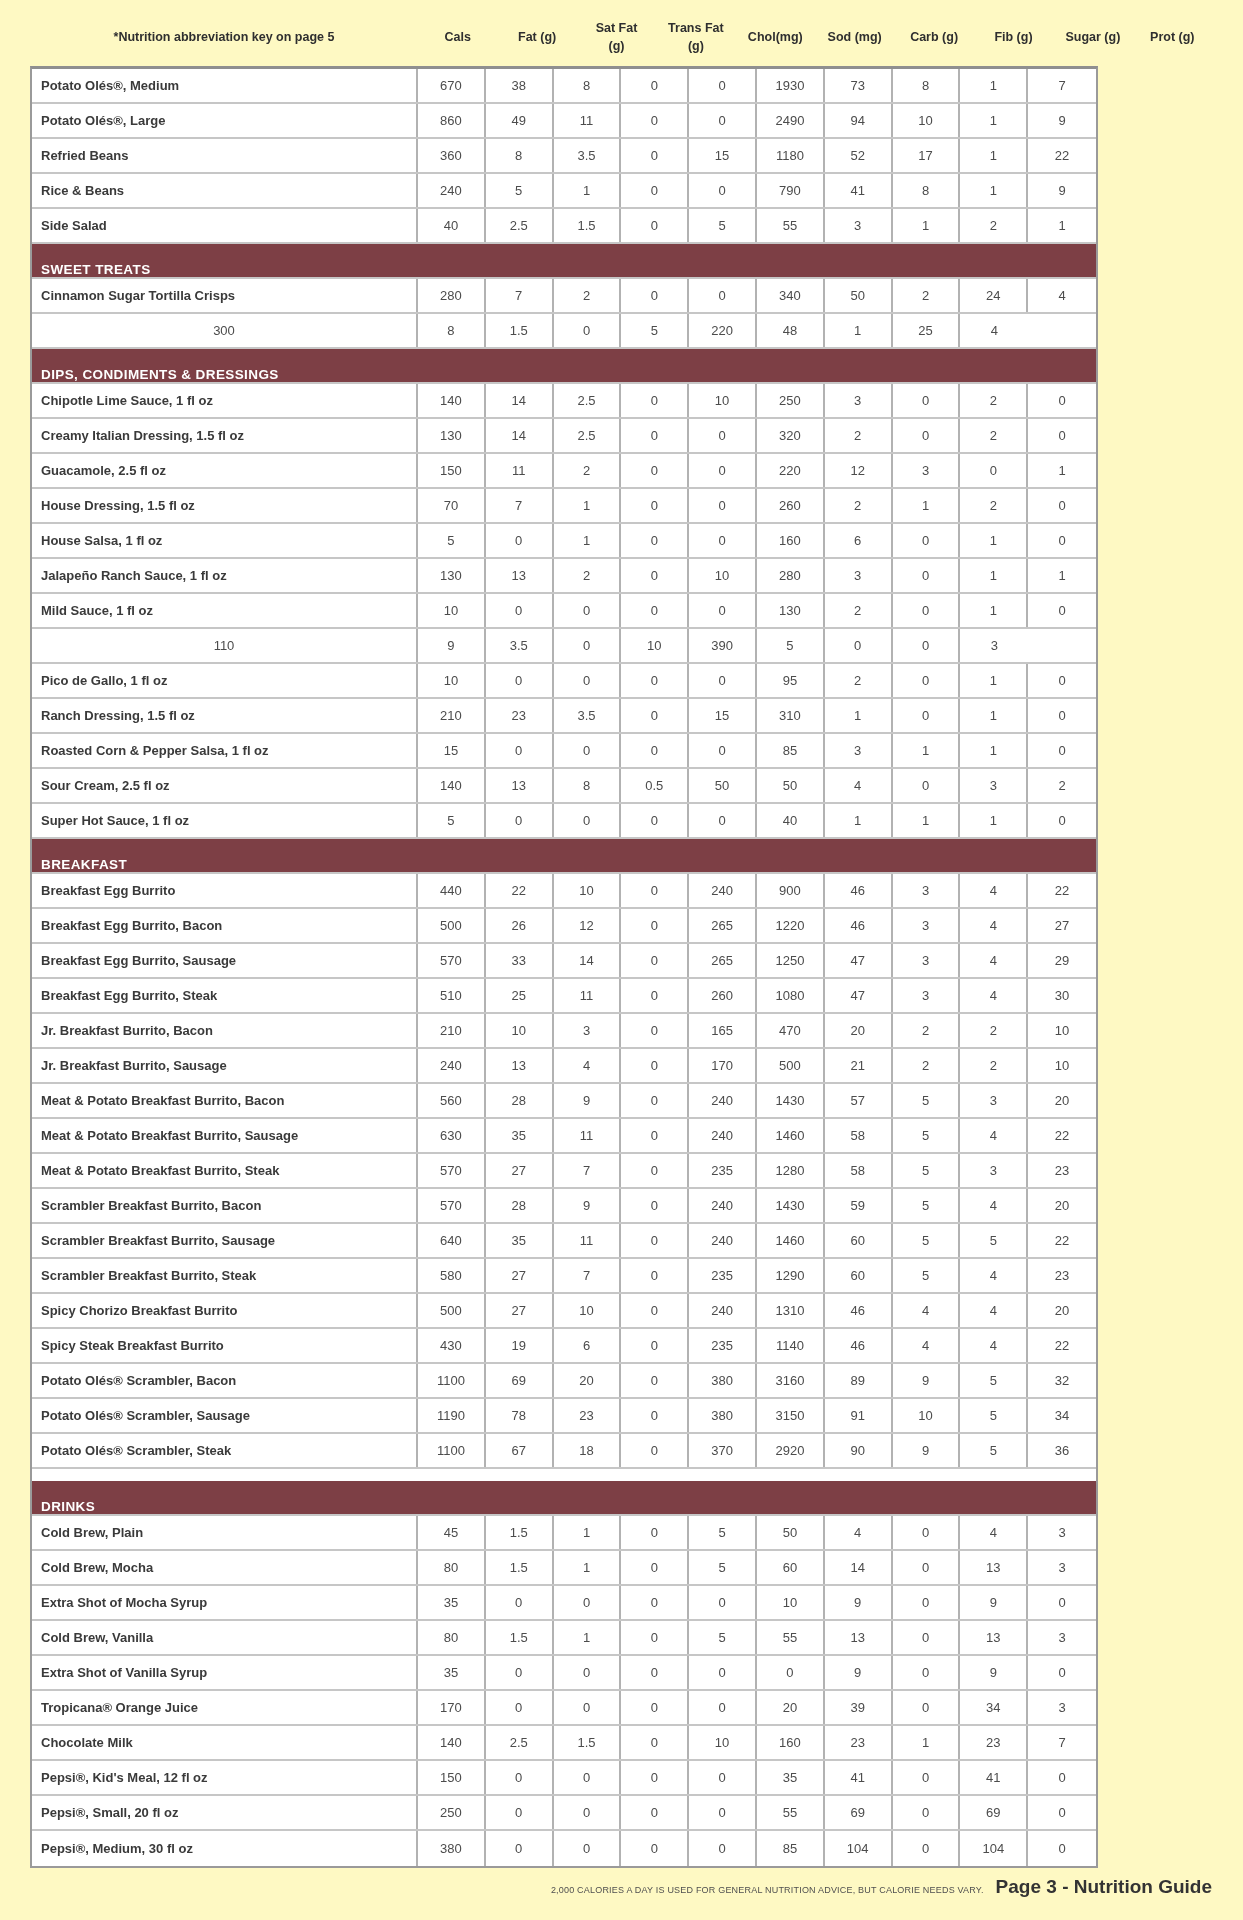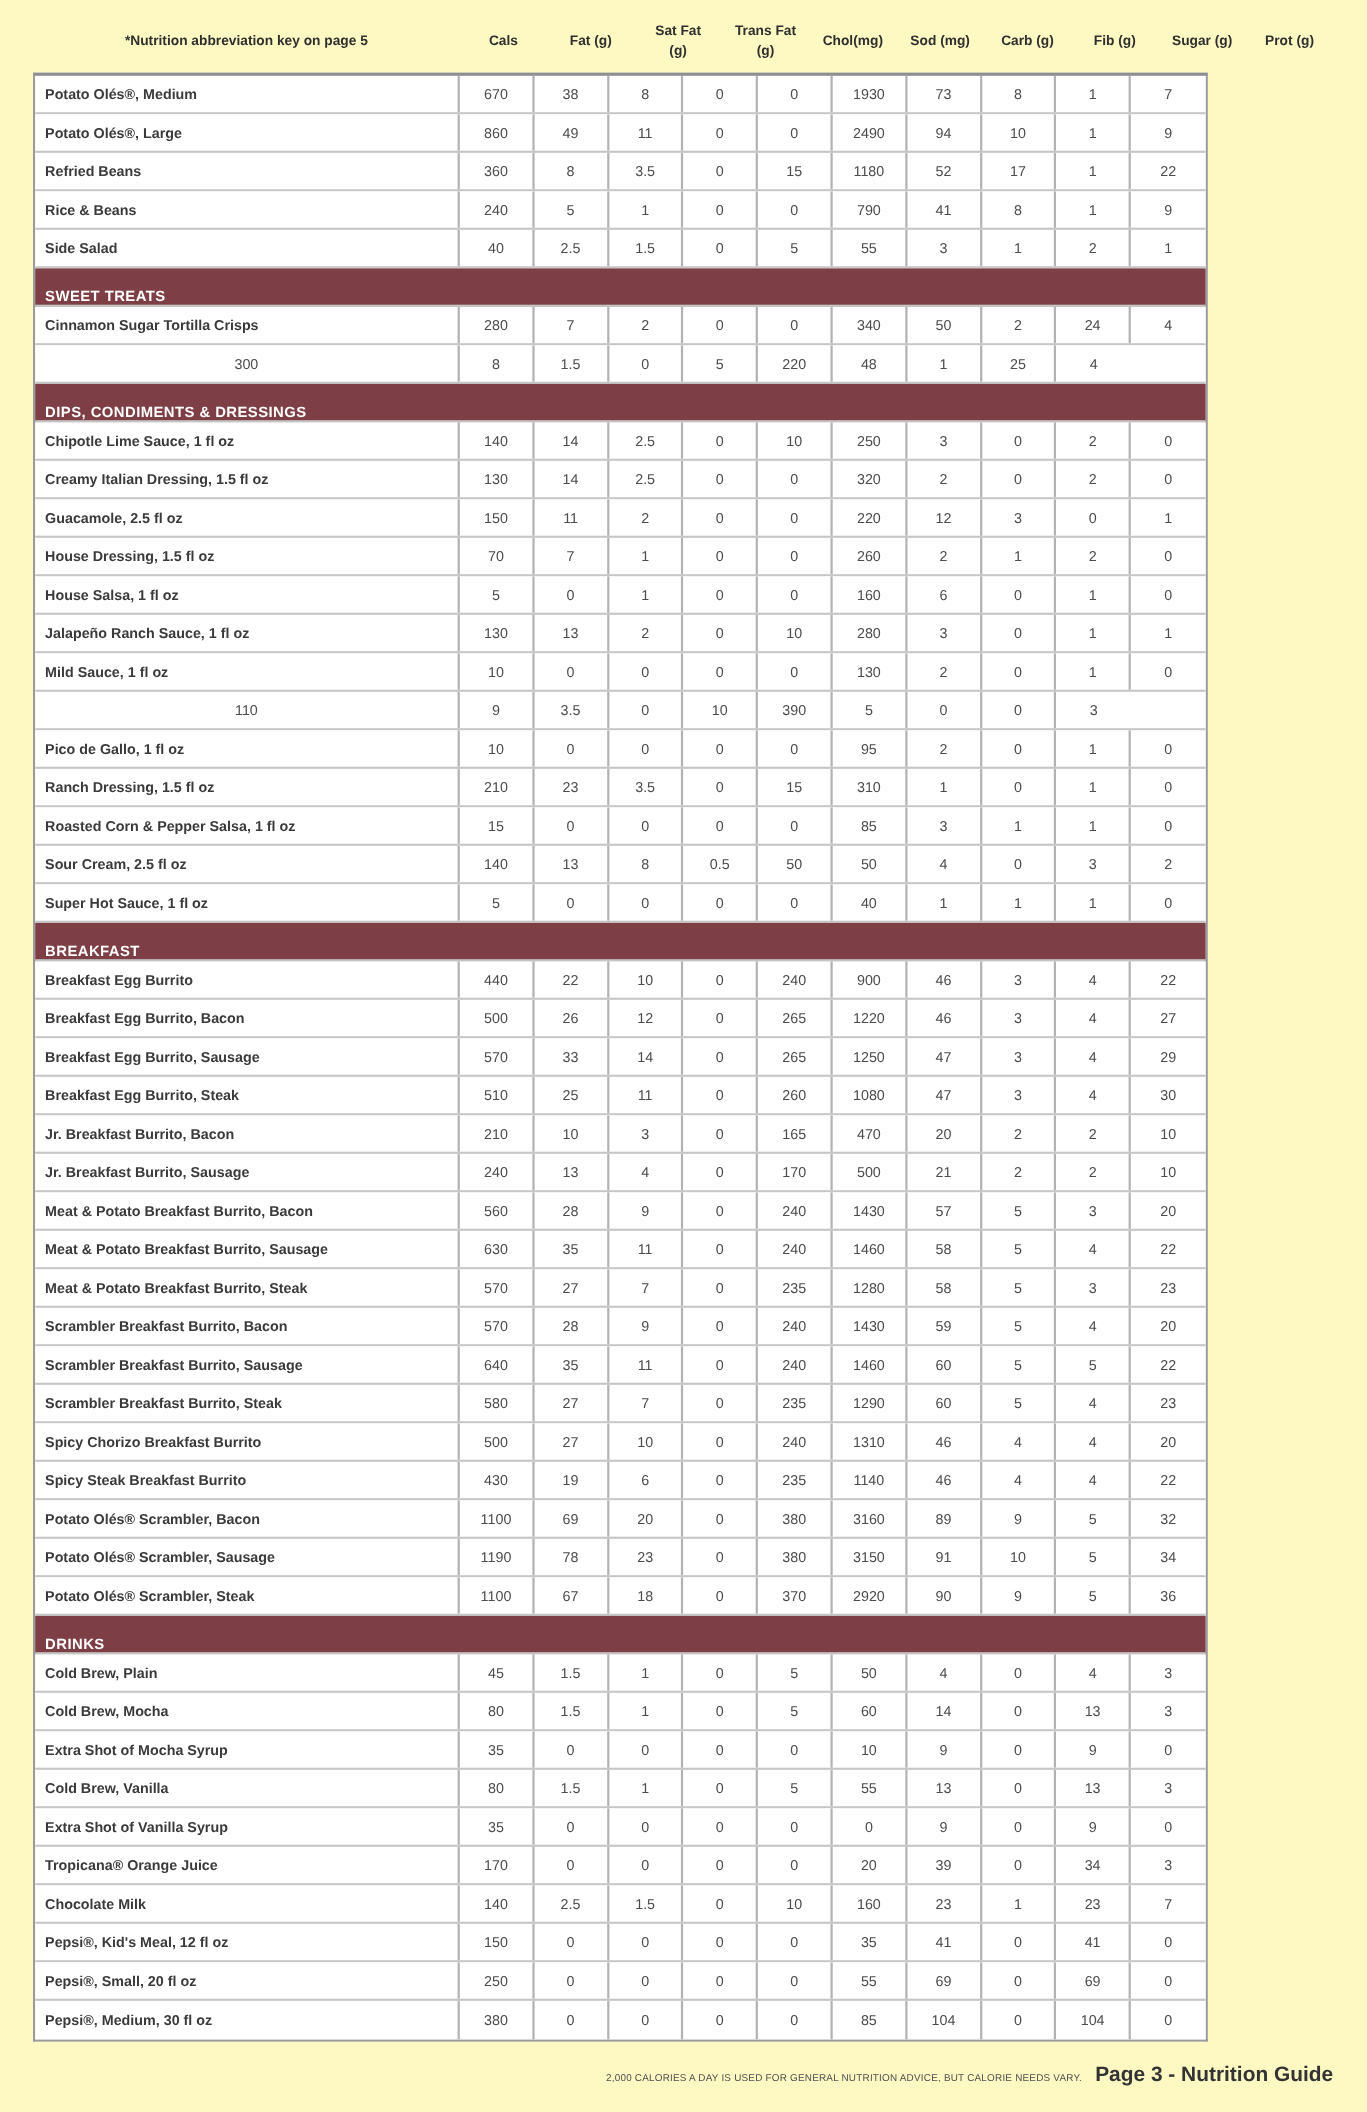--- a/index.html
+++ b/index.html
@@ -567,21 +567,21 @@
         <div class="cell val">67</div>
         <div class="cell val">18</div>
         <div class="cell val">0</div>
         <div class="cell val">370</div>
         <div class="cell val">2920</div>
         <div class="cell val">90</div>
         <div class="cell val">9</div>
         <div class="cell val">5</div>
         <div class="cell val">36</div>
       </div>
-      <div class="section-bar" style="background: rgb(125, 63, 69);">
+      <div class="section-bar" style="background: rgb(125, 63, 69); margin-top: 12px;">
         <span style="color: rgb(255, 255, 255);">DRINKS</span>
       </div>
       <div class="row">
         <div class="cell name">Cold Brew, Plain</div>
         <div class="cell val">45</div>
         <div class="cell val">1.5</div>
         <div class="cell val">1</div>
         <div class="cell val">0</div>
         <div class="cell val">5</div>
         <div class="cell val">50</div>

